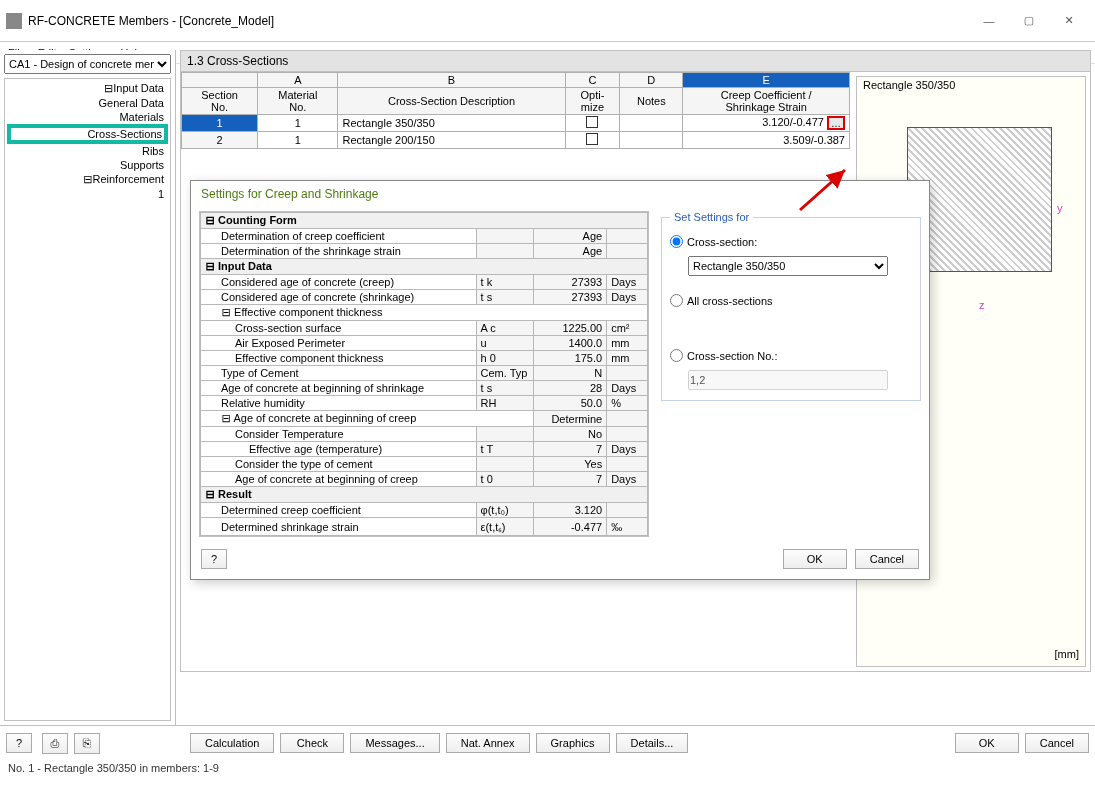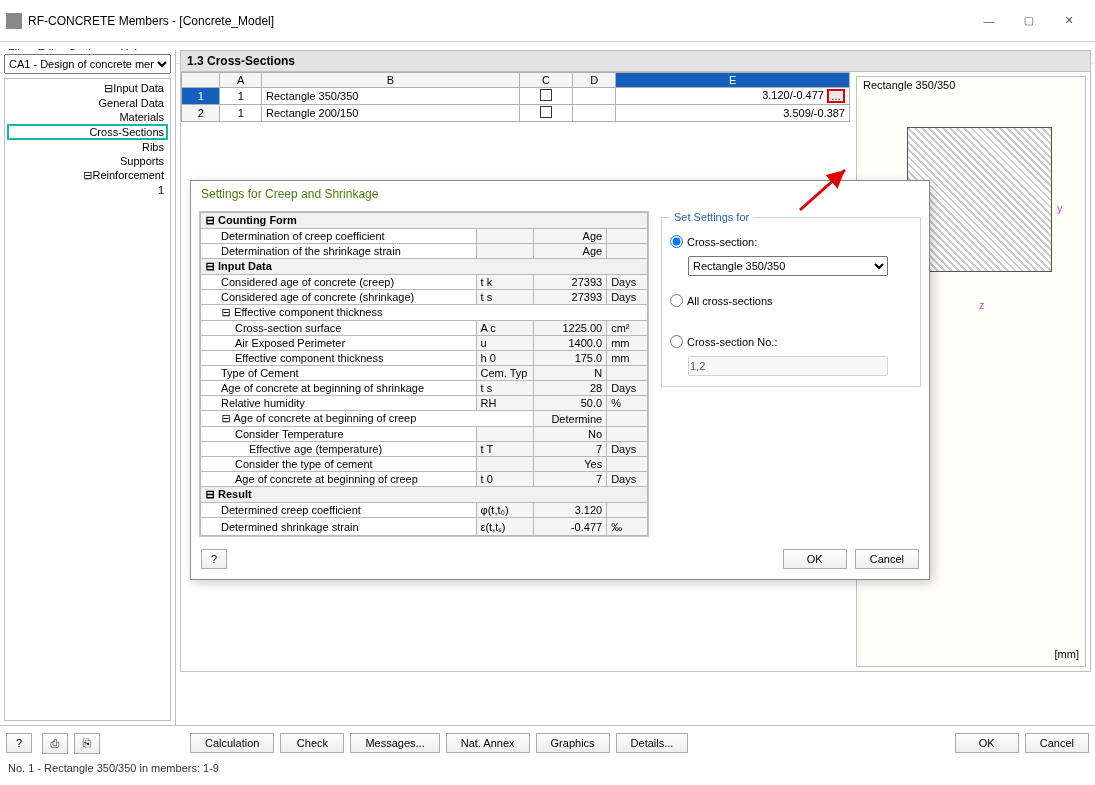--- a/index.html
+++ b/index.html
@@ -14,25 +14,25 @@
 .menubar span { cursor: default; }
 
 .workarea { position: absolute; top: 50px; left: 0; right: 0; bottom: 60px; display: flex; }
 
 .leftcol { width: 176px; border-right: 1px solid #c0c0c0; display: flex; flex-direction: column; padding: 4px; background:#fff;}
 .leftcol select { width: 100%; height: 20px; font-size: 11px; margin-bottom: 4px; }
 .tree { border: 1px solid #c0c0c0; flex:1; background:#fff; padding: 2px 2px; overflow:hidden; }
 .tree .node { padding: 1px 4px 1px 4px; white-space: nowrap; text-align: right; }
 .tree .node.indent1 { padding-left: 20px; }
 .tree .node.indent2 { padding-left: 34px; }
-.tree .node.selected { border: 2px solid #14b8a6; padding: 0 2px 0 2px; }
+.tree .node.selected { border: 4px solid #14b8a6; padding: 0 2px 0 2px; }
 .tree .exp { display:inline-block; width:10px; }
 
 .rightcol { flex:1; display:flex; flex-direction:column; padding: 0 4px 0 4px; }
-.sectiontitle { background:#e3e3e3; border:1px solid #c0c0c0; padding: 3px 6px; font-size:12px;font-weight:bold; }
+.sectiontitle { background:#e3e3e3; border:1px solid #c0c0c0; padding: 3px 6px; font-size:12px; }
 .gridwrap { border:1px solid #c0c0c0; border-top:none; display:flex; height:600px;}
 .gridarea { flex:1; position:relative; }
 .previewarea { width:230px; border:1px solid #c0c0c0; margin:4px 4px 4px 6px; position:relative; background:#fffff8;}
 .previewarea .ptitle { padding:2px 6px; }
 .previewarea .shape { position:absolute; top:50px; left:50px; width:145px; height:145px; border:1px solid #555; background: repeating-linear-gradient(45deg,#ccc,#ccc 2px,#fff 2px,#fff 5px);}
 .previewarea .mmlabel{ position:absolute; right:6px; bottom:6px; }
 
 table.csgrid { border-collapse: collapse; width: 100%; }
 table.csgrid th, table.csgrid td { border:1px solid #b0b0b0; padding:1px 4px; font-weight:normal; text-align:center; background:#f5f5f5;}
 table.csgrid td.body { background:#fff; }
@@ -120,20 +120,28 @@
       <div class="gridarea">
         <table class="csgrid">
           <tbody>
               <tr>
             <th></th>
             <th>A</th>
             <th>B</th>
             <th>C</th>
             <th>D</th>
             <th style="background:#1560bd;color:#fff;">E</th>
+          </tr>
+          <tr>
+            <th>Section<br>No.</th>
+            <th>Material<br>No.</th>
+            <th>Cross-Section Description</th>
+            <th>Opti-<br>mize</th>
+            <th>Notes</th>
+            <th>Creep Coefficient /<br>Shrinkage Strain</th>
           </tr>
           <tr class="active">
             <td class="sectno">1</td>
             <td class="body">1</td>
             <td class="body left">Rectangle 350/350</td>
             <td class="body"><span class="chk"></span></td>
             <td class="body"></td>
             <td class="body right">
               <span>3.120/-0.477</span>
               <span class="ebtn">…</span>
@@ -315,21 +323,21 @@
         <legend>Set Settings for</legend>
         <div class="optrow">
           <input type="radio" name="ssf" checked="" style="">
           <span>Cross-section:</span>
         </div>
         <select><option>Rectangle 350/350</option></select>
         <div class="optrow" style="margin-top:18px;">
           <input type="radio" name="ssf" style="">
           <span>All cross-sections</span>
         </div>
-        <div class="optrow" style="margin-top:28px;">
+        <div class="optrow" style="margin-top:42px;">
           <input type="radio" name="ssf" style="">
           <span>Cross-section No.:</span>
         </div>
         <input type="text" disabled="" value="1,2" style="">
       </fieldset>
     </div>
   </div>
   <div class="dfoot">
     <div class="btn icon help">?</div>
     <div class="btn">OK</div>

